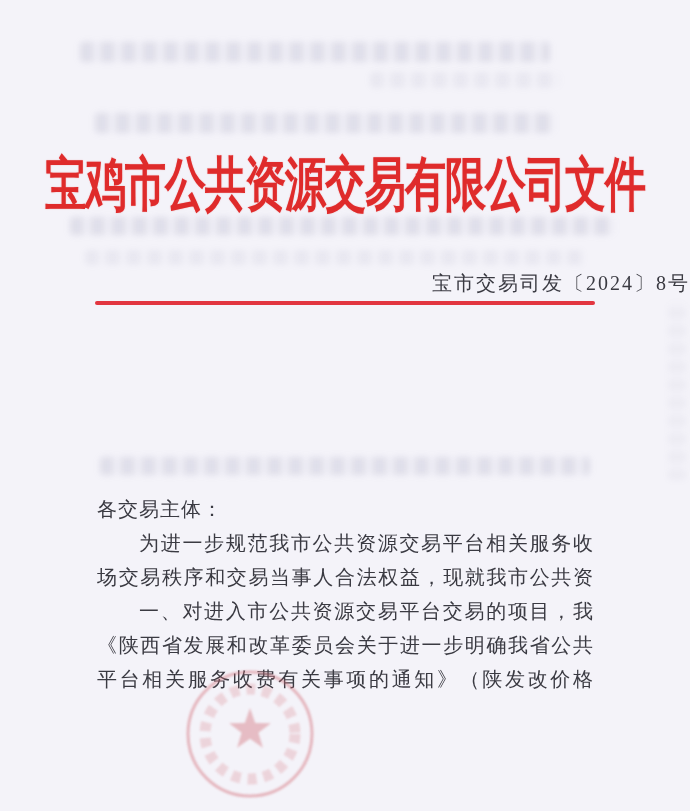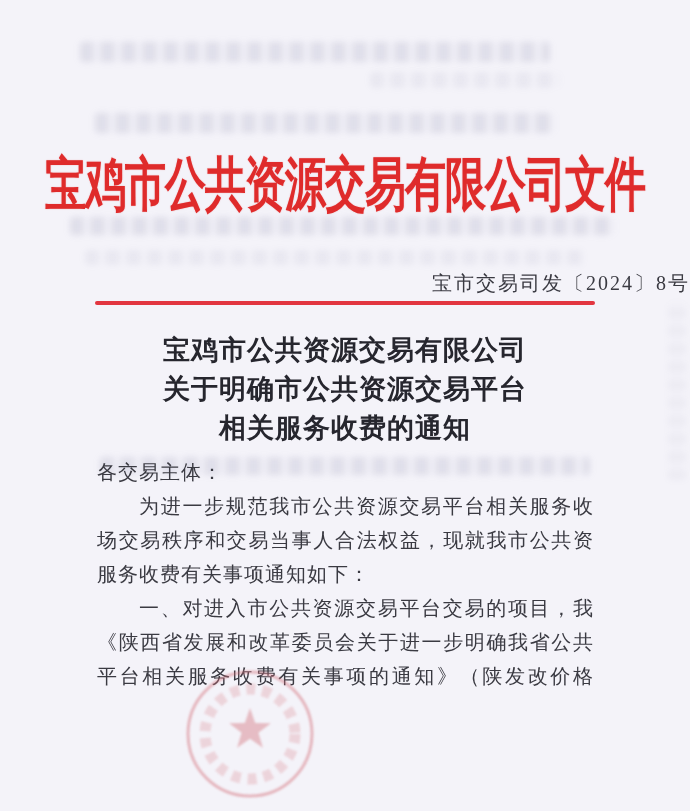--- a/index.html
+++ b/index.html
@@ -69,21 +69,21 @@
     text-align: center;
     font-weight: bold;
     font-size: 27px;
     line-height: 39px;
     letter-spacing: 1px;
     color: var(--title-ink, #26262e);
   }
 
   .body-lines {
     position: absolute;
-    top: 455px; left: 97px;
+    top: 492px; left: 97px;
     width: 497px;
     font-size: 20px;
     line-height: 34px;
     color: var(--body-ink, #3a3a42);
     letter-spacing: 1px;
   }
   .body-line { height: 34px; overflow: hidden; }
   .body-line.indent { padding-left: 42px; }
   .body-line.justify { text-align: justify; text-align-last: justify; }
 
@@ -111,31 +111,25 @@
   <div class="bleed faint" style="left:85px;  top:250px; width:500px; height:15px;"></div>
   <div class="bleed" style="left:100px; top:457px; width:490px; height:18px;"></div>
   <div class="bleed v" style="left:668px; top:300px; width:18px;  height:180px;"></div>
 
   <div class="red-title">宝鸡市公共资源交易有限公司文件</div>
 
   <div class="doc-number">宝市交易司发〔2024〕8号</div>
 
   <div class="red-rule"></div>
 
-  <div class="doc-title">
-    <div>宝鸡市公共资源交易有限公司</div>
-    <div>关于明确市公共资源交易平台</div>
-    <div>相关服务收费的通知</div>
-  </div>
 
   <div class="body-lines">
       <div class="body-line">各交易主体：</div>
       <div class="body-line indent justify">为进一步规范我市公共资源交易平台相关服务收费，维护进</div>
       <div class="body-line justify">场交易秩序和交易当事人合法权益，现就我市公共资源交易平台</div>
-      <div class="body-line">服务收费有关事项通知如下：</div>
       <div class="body-line indent justify">一、对进入市公共资源交易平台交易的项目，我方严格执行</div>
       <div class="body-line justify">《陕西省发展和改革委员会关于进一步明确我省公共资源交易</div>
       <div class="body-line justify">平台相关服务收费有关事项的通知》（陕发改价格〔2023〕2358</div>
     </div>
 
   <svg class="seal" viewBox="0 0 132 132" aria-hidden="true">
     <defs>
       <filter id="sealblur">
           <feGaussianBlur stdDeviation="1.1"></feGaussianBlur>
         </filter>

